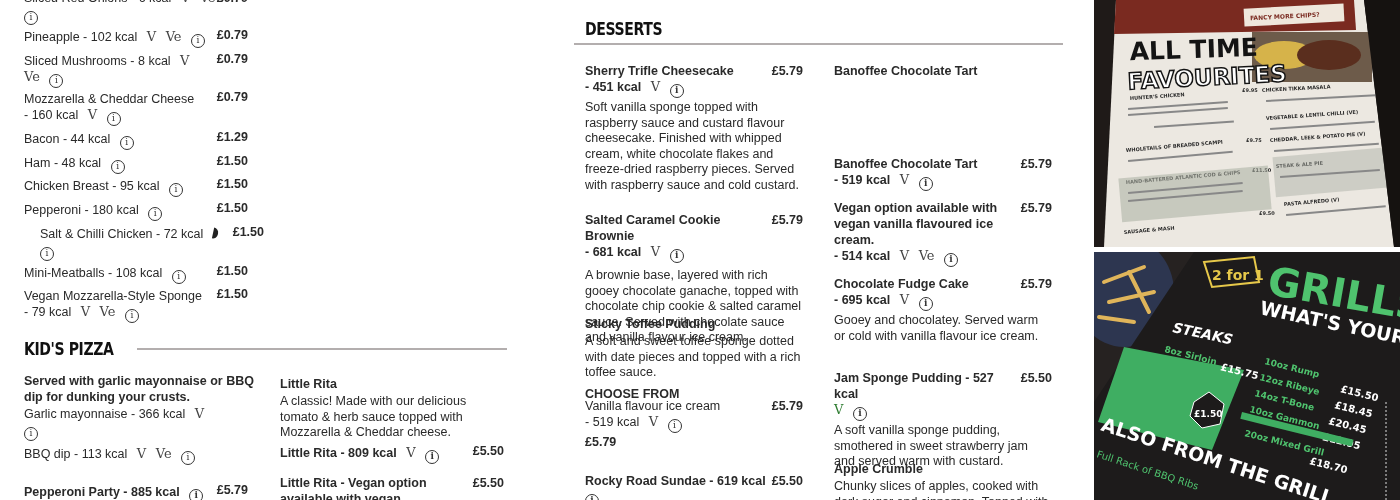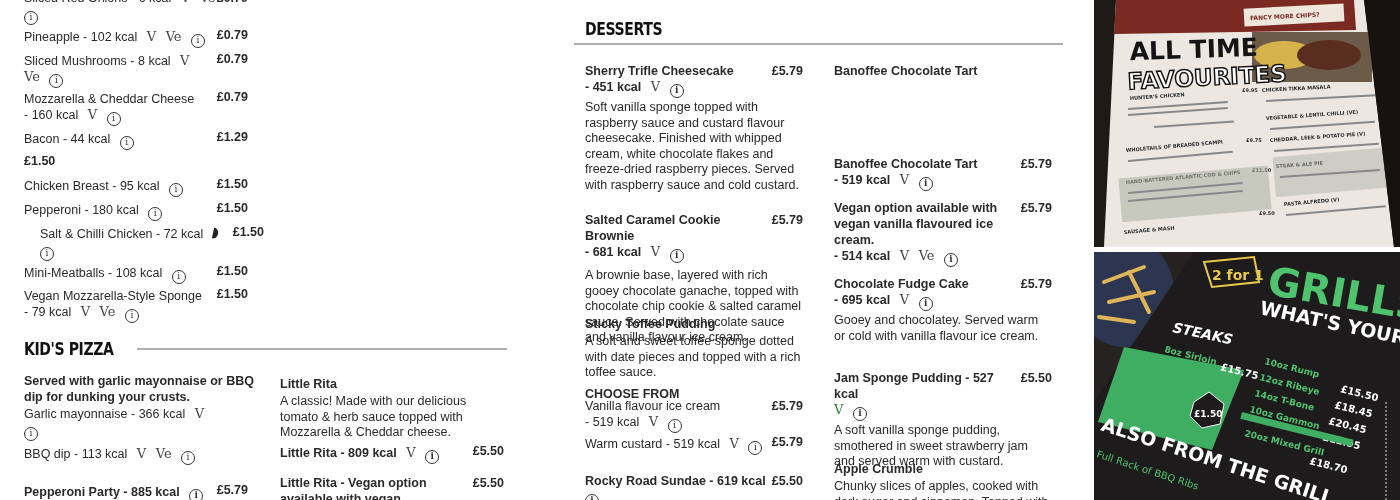--- a/index.html
+++ b/index.html
@@ -92,20 +92,26 @@
         <span> - </span>
         <span>44 kcal</span>
         <span class="info">i</span>
       </div>
       <span class="price" style="margin-top:-2px">£1.29</span>
     </div>
   </div>
 
   <div class="item" style="top:155px;width:224px;">
     <div class="row">
+      <div class="name-line">
+        <span>Ham</span>
+        <span> - </span>
+        <span>48 kcal</span>
+        <span class="info">i</span>
+      </div>
       <span class="price" style="margin-top:-2px">£1.50</span>
     </div>
   </div>
 
   <div class="item" style="top:178px;width:224px;">
     <div class="row">
       <div class="name-line">
         <span>Chicken Breast</span>
         <span> - </span>
         <span>95 kcal</span>
@@ -266,27 +272,20 @@
       <span>- </span>
       <span>519 kcal</span>
       <span class="diet">V</span>
       <span class="info">i</span>
     </div>
     <span class="price">£5.79</span>
   </div>
 </div>
 <div class="item" style="left:585px;top:436px;width:218px;">
   <div class="row">
-    <div class="name-line">
-      <span>Warm custard</span>
-      <span> - </span>
-      <span>519 kcal</span>
-      <span class="diet">V</span>
-      <span class="info">i</span>
-    </div>
     <span class="price" style="margin-top:-2px">£5.79</span>
   </div>
 </div>
 
 <div class="item" style="left:585px;top:473px;width:218px;">
   <div class="row">
     <div class="name-line bold">
       <span>Rocky Road Sundae</span>
       <span> - </span>
       <span>619 kcal</span><br>

